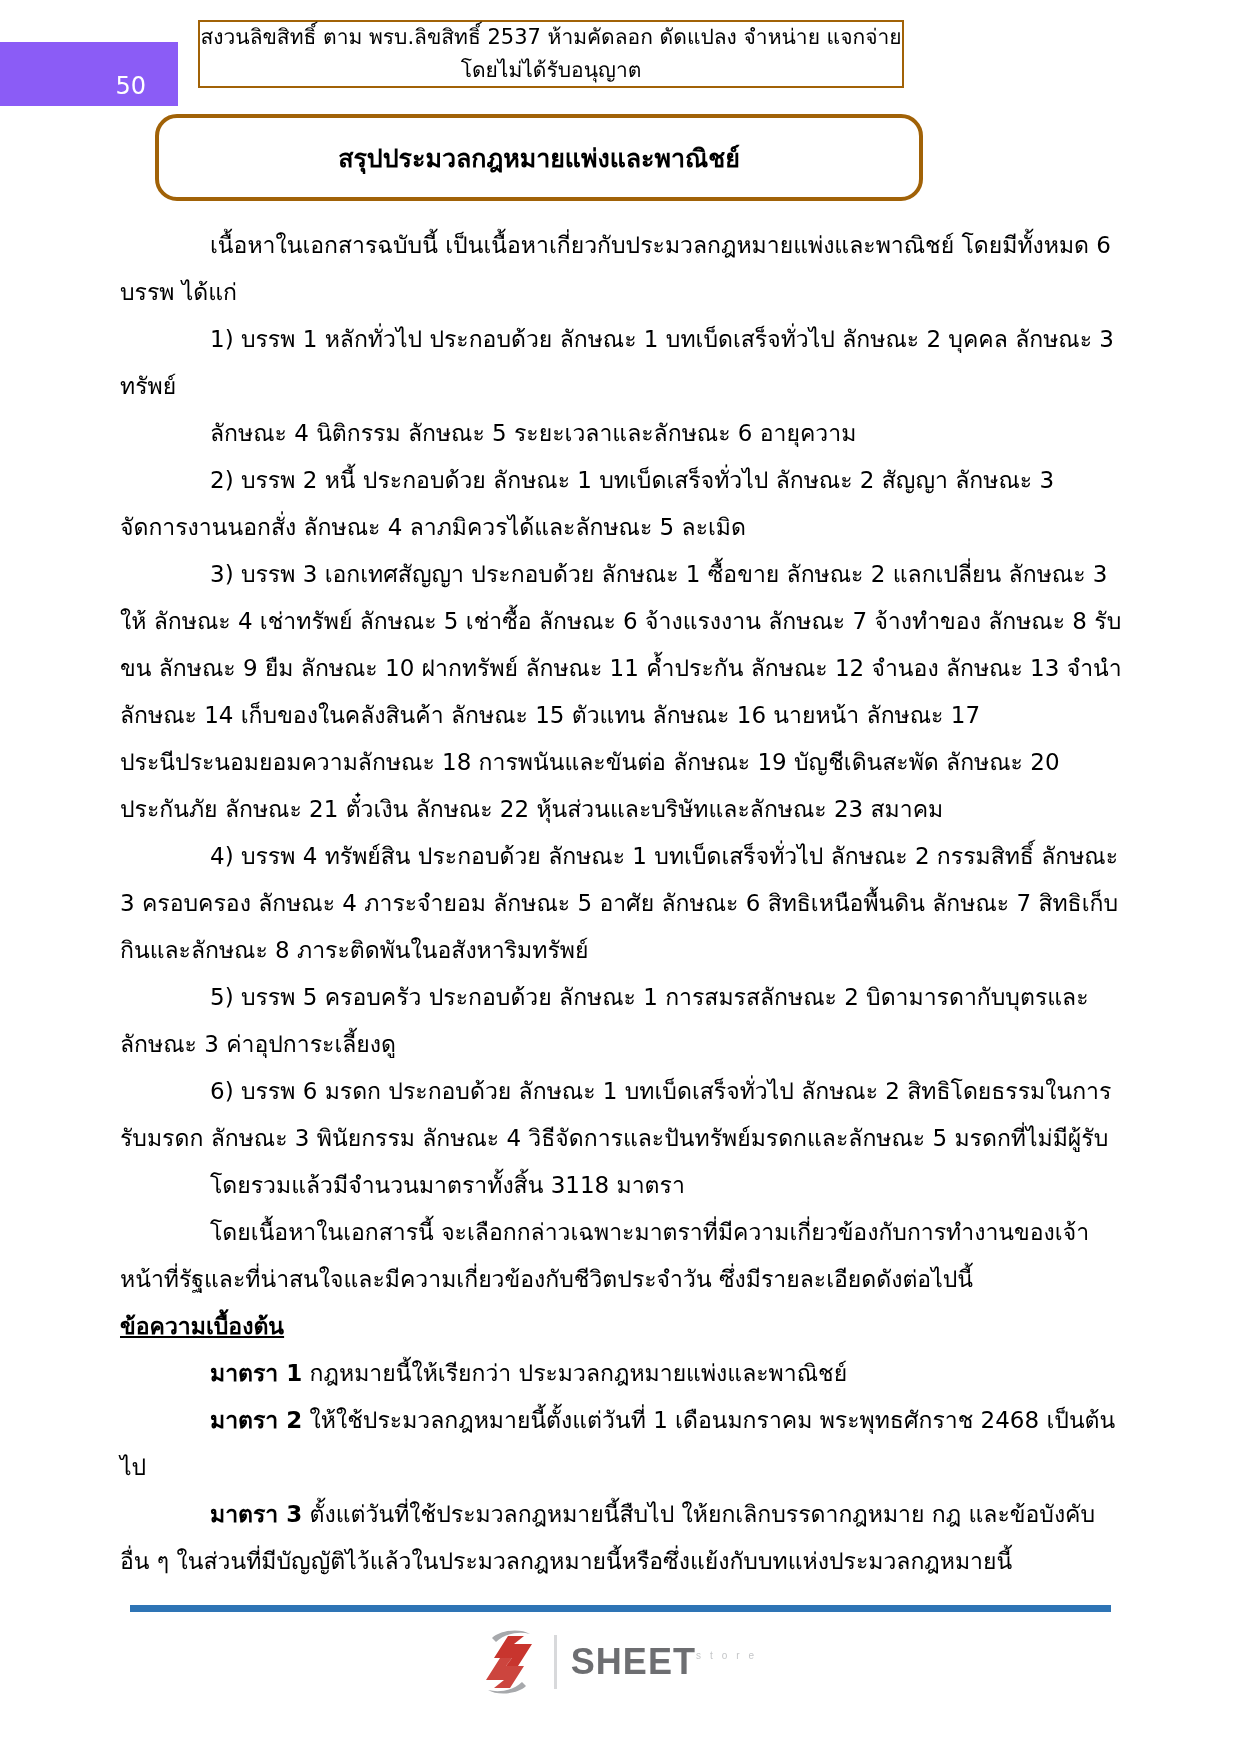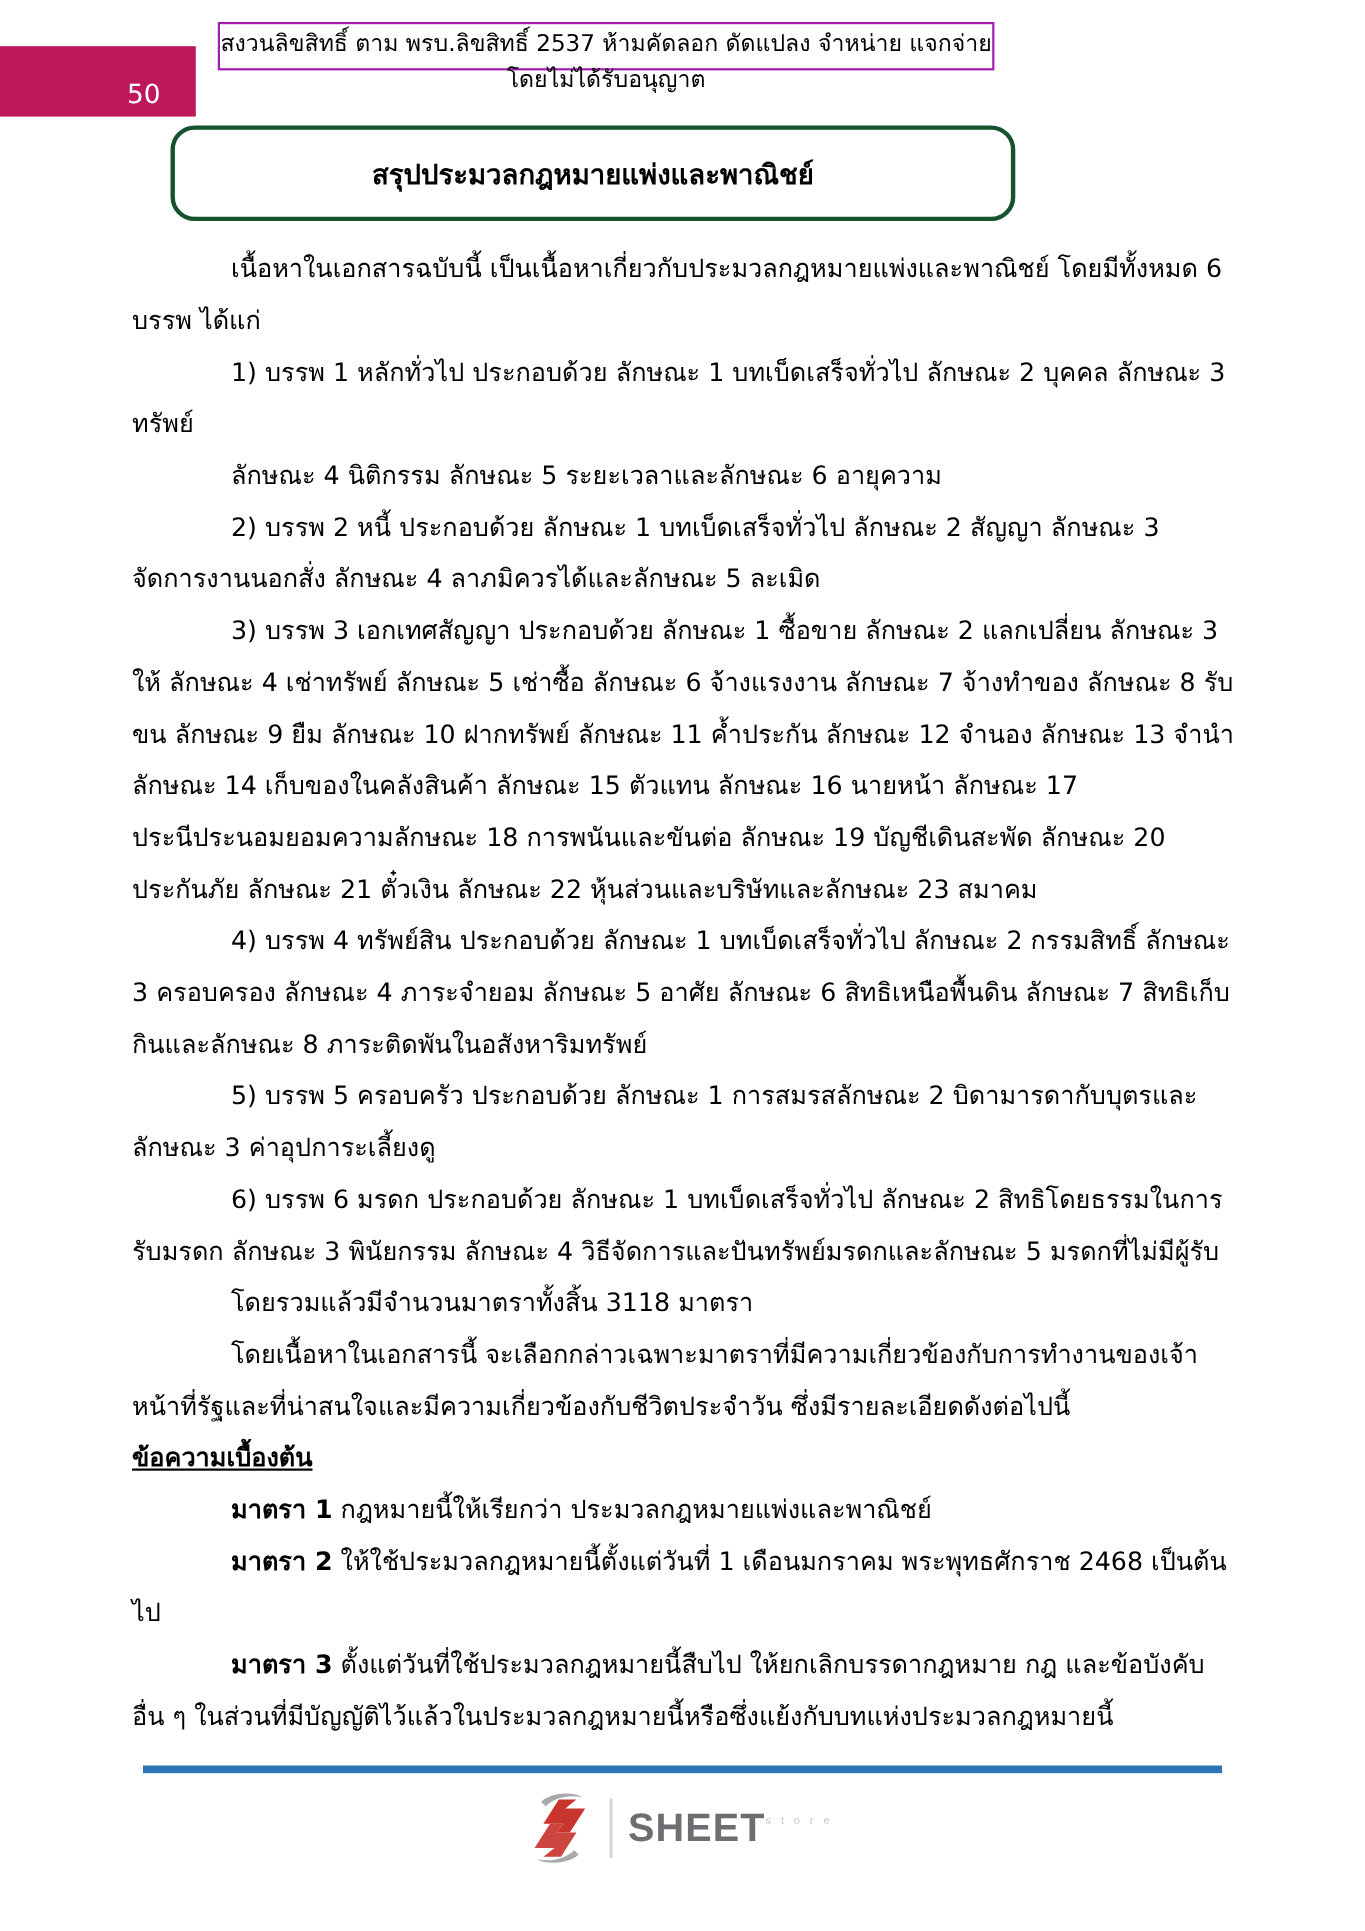--- a/index.html
+++ b/index.html
@@ -7,38 +7,38 @@
   body {
     width: 1241px; height: 1755px;
     position: relative;
     font-family: "DejaVu Sans", "Liberation Sans", sans-serif;
     color: #000;
     overflow: hidden;
   }
   .page-number-box {
     position: absolute; left: 0; top: 42px;
     width: 178px; height: 64px;
-    background: #be185d;
+    background: #8b5cf6;
     display: flex; align-items: flex-end; justify-content: flex-end;
     padding: 8px 32px;
   }
   .page-number-box .num { color: #fff; font-size: 24px; line-height: 1; }
   .copyright-box {
     position: absolute; left: 198px; top: 20px;
-    width: 706px; height: 44px;
-    border: 2px solid #a21caf;
+    width: 706px; height: 68px;
+    border: 2px solid #a16207;
     background: #fff;
-    display: flex; align-items: flex-start; justify-content: center;
+    display: flex; align-items: flex-end; justify-content: center;
     font-size: 21px;
     text-align: center;
   }
   .title-box {
     position: absolute; left: 155px; top: 114px;
     width: 768px; height: 87px;
-    border: 4px solid #14532d;
+    border: 4px solid #a16207;
     border-radius: 22px;
     background: #fff;
     display: flex; align-items: center; justify-content: center;
     font-size: 25px; font-weight: bold;
     text-align: center;
   }
   .content {
     position: absolute; left: 120px; top: 222px;
     width: 1002px;
     font-size: 23px;

